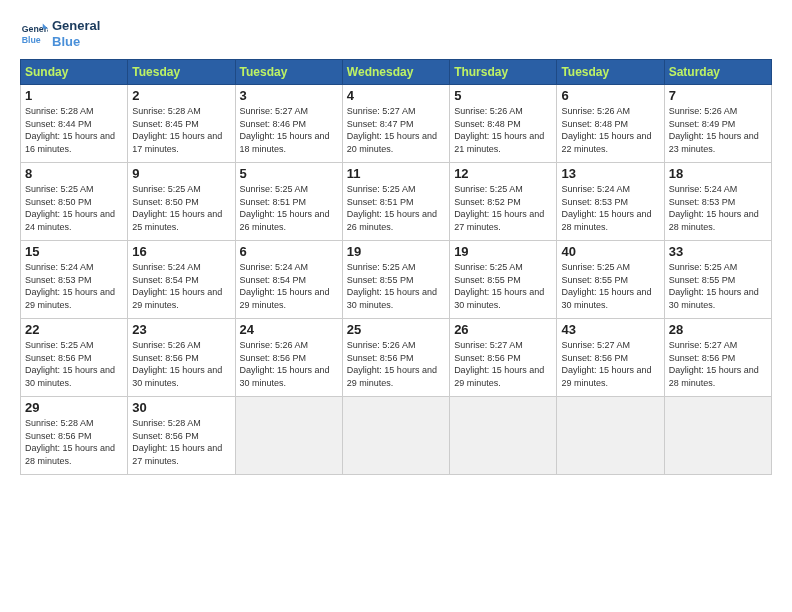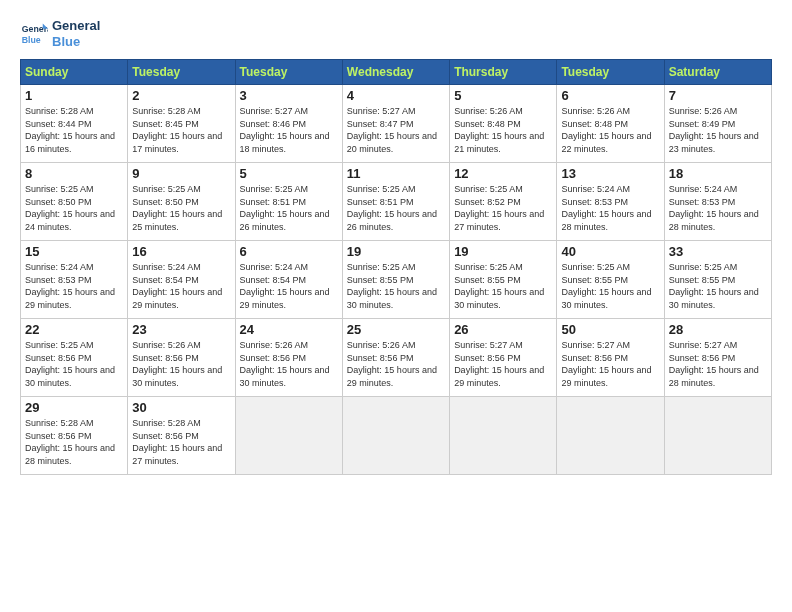--- a/index.html
+++ b/index.html
@@ -327,21 +327,21 @@
   </td>
           <td>
     <span class="day-num">26</span>
     <div class="day-info">
       Sunrise: 5:27 AM<br>
       Sunset: 8:56 PM<br>
       Daylight: 15 hours and 29 minutes.
     </div>
   </td>
           <td>
-    <span class="day-num">50</span>
+    <span class="day-num">43</span>
     <div class="day-info">
       Sunrise: 5:27 AM<br>
       Sunset: 8:56 PM<br>
       Daylight: 15 hours and 29 minutes.
     </div>
   </td>
           <td>
     <span class="day-num">28</span>
     <div class="day-info">
       Sunrise: 5:27 AM<br>

